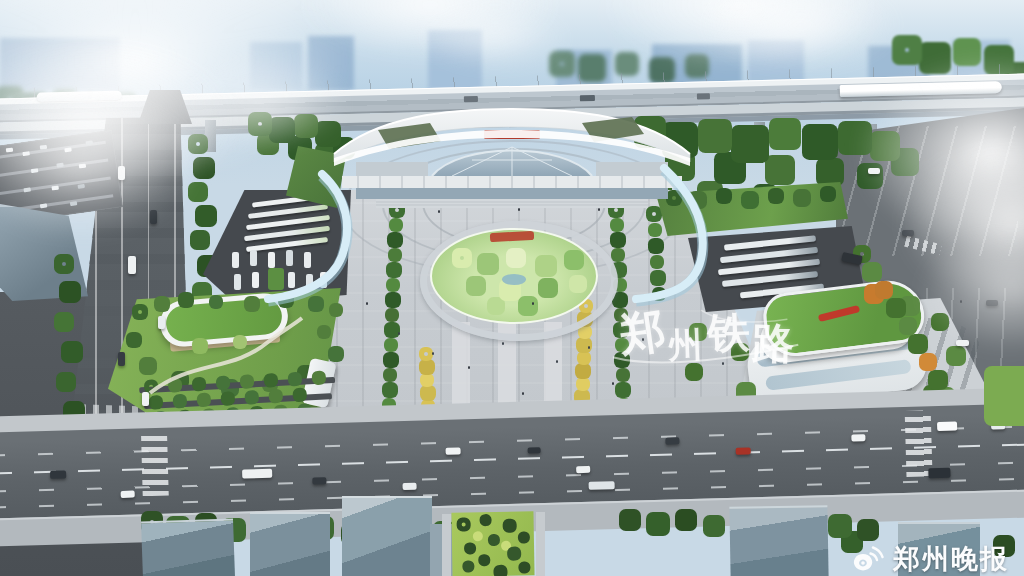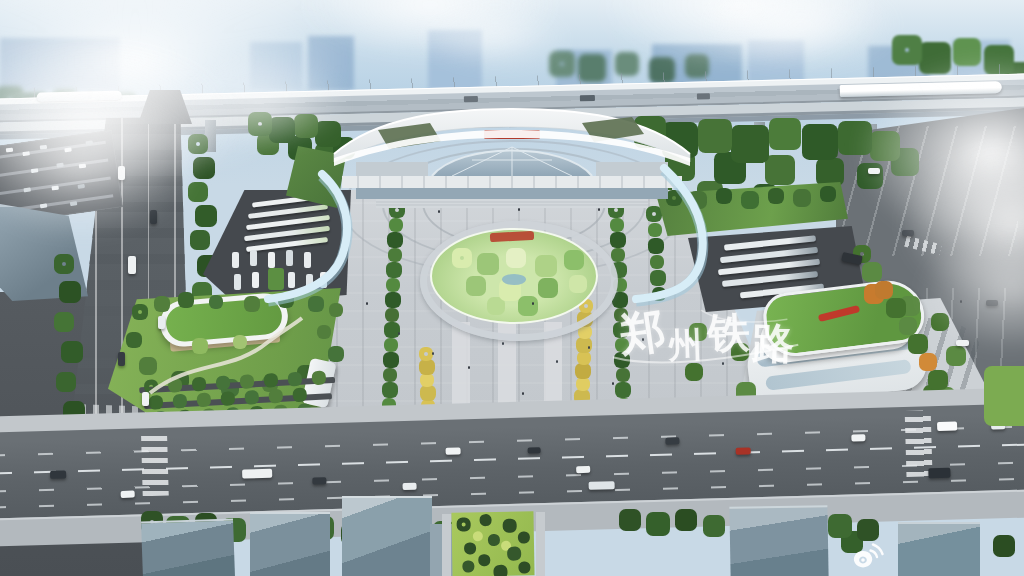--- a/index.html
+++ b/index.html
@@ -393,15 +393,16 @@
     </svg>
   </div>
 
   <div class="a" id="press-logo" style="left:850px;top:541px;">
     <svg width="34" height="30" viewBox="0 0 34 30">
       <path fill-rule="evenodd" fill="#fbfcfd" d="M13,10 a9.2,8.2 0 1 0 0.1,0 Z M13,15.4 a3.8,3.6 0 1 1 -0.1,0 Z"></path>
       <circle cx="13" cy="19" r="1.8" fill="#fbfcfd"></circle>
       <path d="M20.5,9.5 A9,9 0 0 1 27,16" fill="none" stroke="#fbfcfd" stroke-width="2.4" stroke-linecap="round"></path>
       <path d="M23,3.5 A15.5,15.5 0 0 1 32.5,13" fill="none" stroke="#fbfcfd" stroke-width="2.4" stroke-linecap="round"></path>
     </svg>
+    <span id="press-label">郑州晚报</span>
   </div>
 
 </div>
 
 </body></html>

